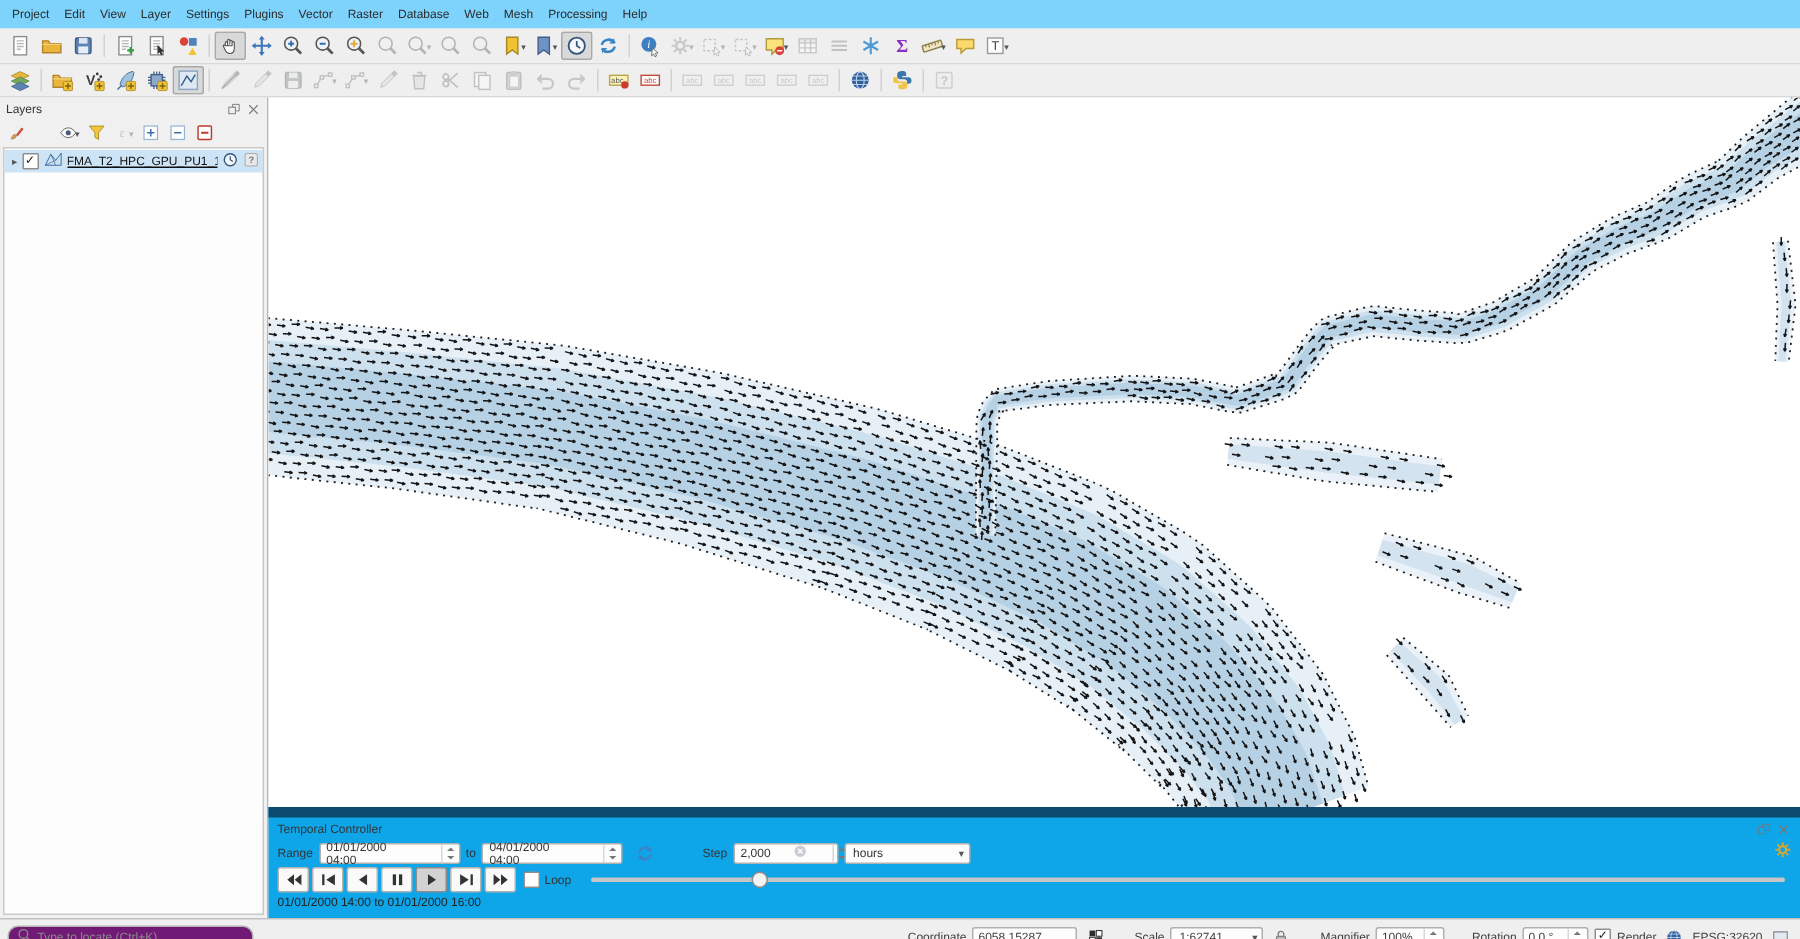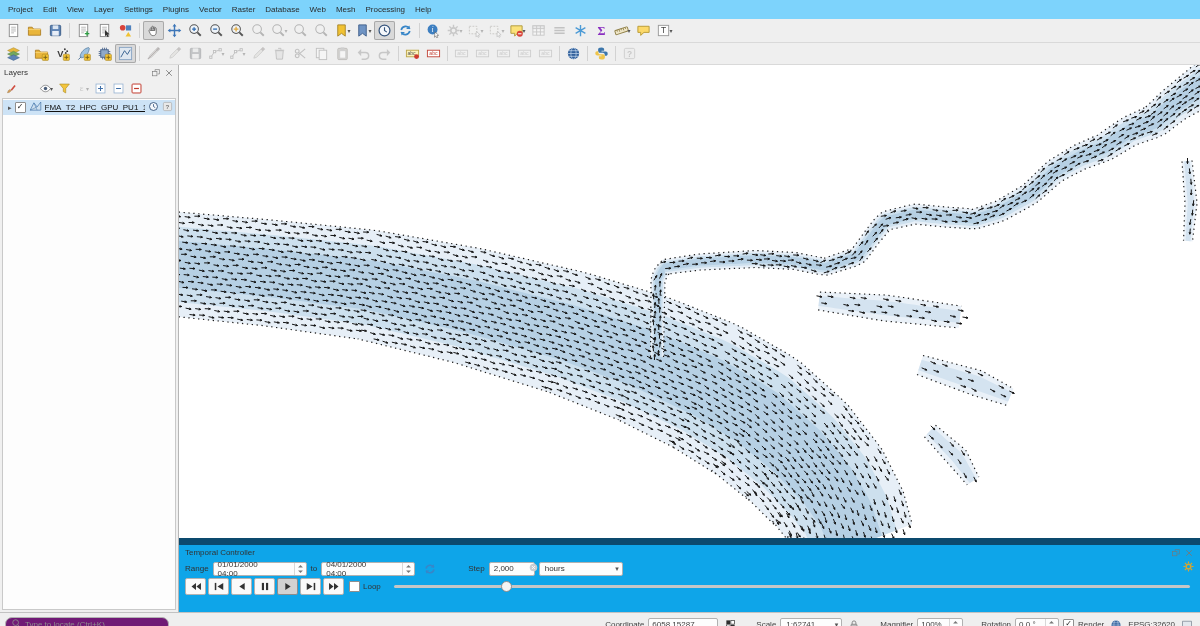--- a/index.html
+++ b/index.html
@@ -31,21 +31,21 @@
   #map{height:473px;background:#fff;position:relative;overflow:hidden}
   #map svg{display:block}
   .temporal{flex:1;background:#0ea5e9;border-top:7px solid #0c4a6e;padding:1px 6px 0;position:relative;color:#333}
   .t-title{display:flex;align-items:center;padding:1px 0 2px}
   .t-gear{position:absolute;right:5px;top:15px}
   .t-row1{display:flex;align-items:center;gap:4px;height:17px}
   .t-row2{display:flex;align-items:center;gap:3px;height:18px}
   .t-label{color:#333}
   .ibox{background:#fdfdfd;border:1px solid #b1b1b1;border-radius:2px;height:14px;display:inline-flex;align-items:center;padding:0 2px 0 4px;gap:14px;box-sizing:border-box}
   .dtbox{width:94px;justify-content:space-between}
-  .stepbox{width:46px;justify-content:space-between}
+  .stepbox{width:70px;justify-content:space-between}
   .spin{display:flex;align-items:center;margin-left:2px;border-left:1px solid #d8d8d8;padding-left:2px;height:100%}
   .combo{background:#fdfdfd;border:1px solid #b1b1b1;border-radius:2px;height:14px;display:inline-flex;align-items:center;padding:0 3px 0 5px;width:84px;justify-content:space-between;box-sizing:border-box}
   .combo .dda{font-size:7px;margin:0}
   .mbtn{width:19px;height:15px;border:1px solid #b3b3b3;background:#fafafa;border-radius:2px;display:inline-flex;align-items:center;justify-content:center;margin-right:2px}
   .mbtn.active{background:#d2d2d2;border-color:#8c8c8c}
   .slider{flex:1;height:12px;position:relative;margin:0 4px 0 10px}
   .track{position:absolute;left:0;right:0;top:5px;height:3px;background:#c6c6c6;border-radius:2px}
   .handle{position:absolute;top:1px;width:9px;height:9px;background:#f4f4f4;border:1px solid #8d8d8d;border-radius:50%}
   .t-status{padding-top:2px;color:#222}
   .statusbar{height:23px;display:flex;align-items:center;gap:4px;background:#efefef;border-top:1px solid #c2c2c2;padding:0 5px;color:#3e3e3e}
@@ -693,20 +693,21 @@
                 </svg>
               </span>
             </span>
           <span class="cb" id="loopCb"></span>
           <span class="t-label">Loop</span>
           <div class="slider">
             <div class="track"></div>
             <div class="handle" id="sliderHandle" style="left: calc(14% - 4px);"></div>
           </div>
         </div>
+        <div class="t-status">01/01/2000 14:00 to 01/01/2000 16:00</div>
       </div>
     </div>
   </div>
   <div class="statusbar">
     <div class="locator">
       <span id="searchIc"><svg viewBox="0 0 16 16" width="11" height="11">
             <circle cx="6.7" cy="6.7" r="4.2" fill="none" stroke="#8a8a8a" stroke-width="1.3"></circle>
             <path d="M9.8 9.8l3.6 3.6" stroke="#8a8a8a" stroke-width="1.3"></path>
           </svg></span>
       <span>Type to locate (Ctrl+K)</span>

